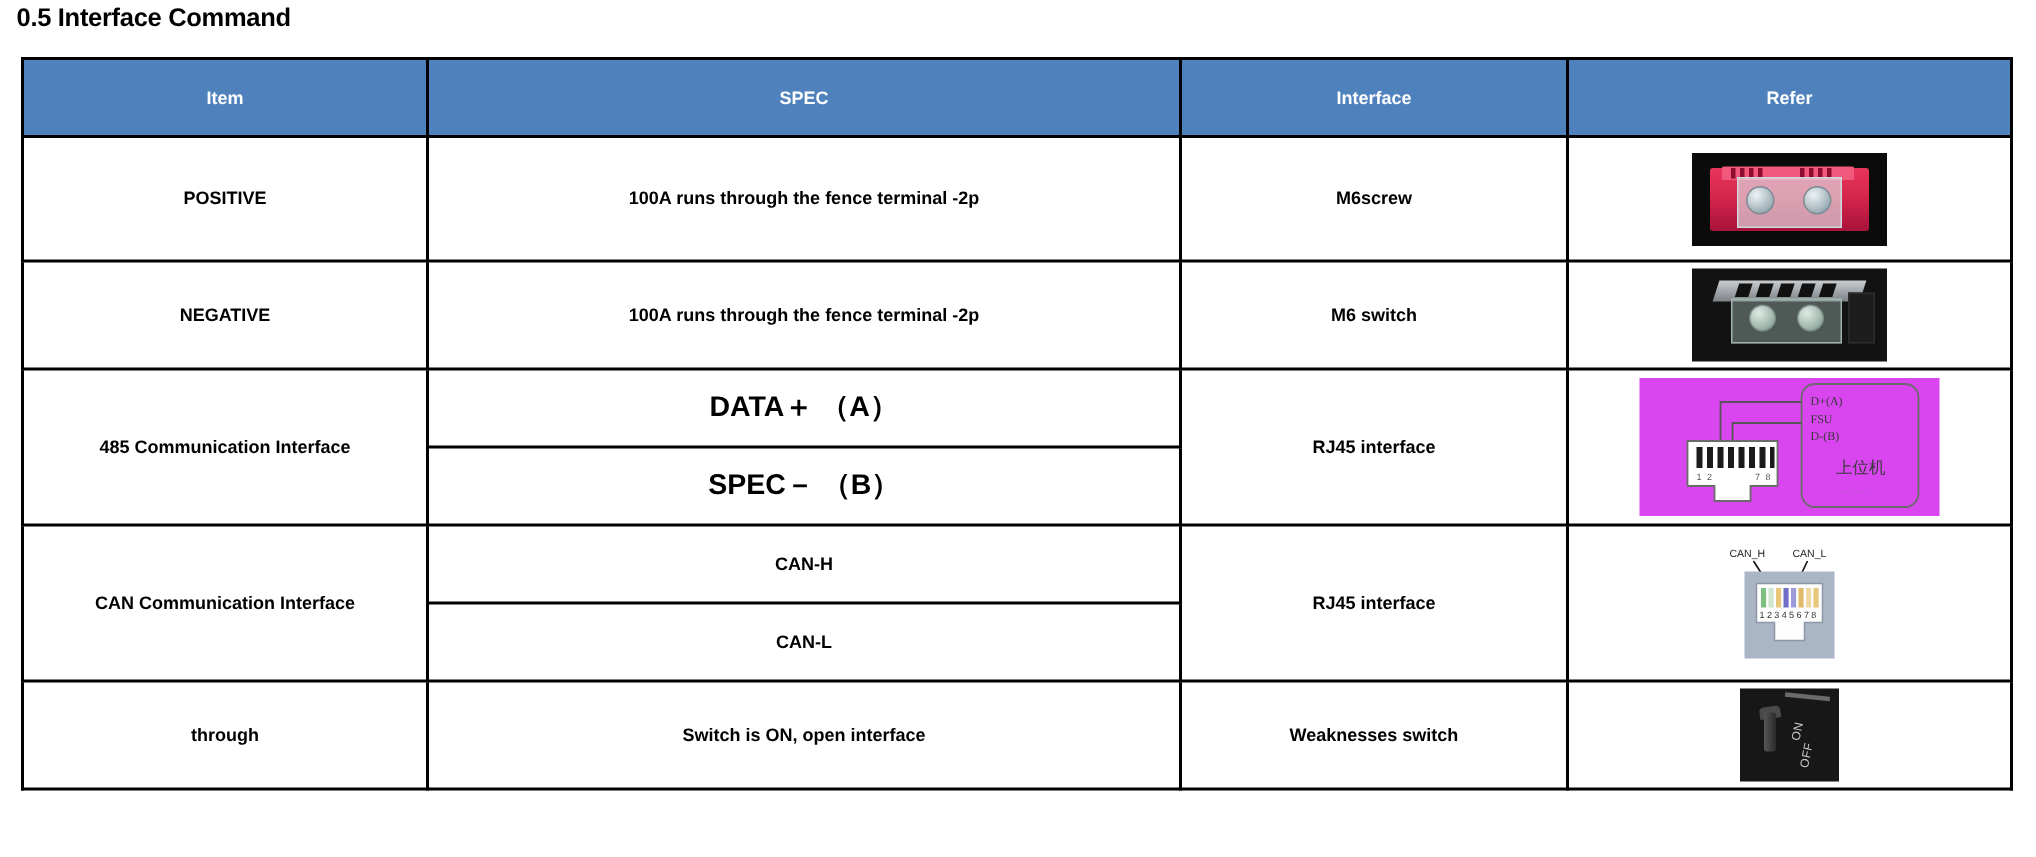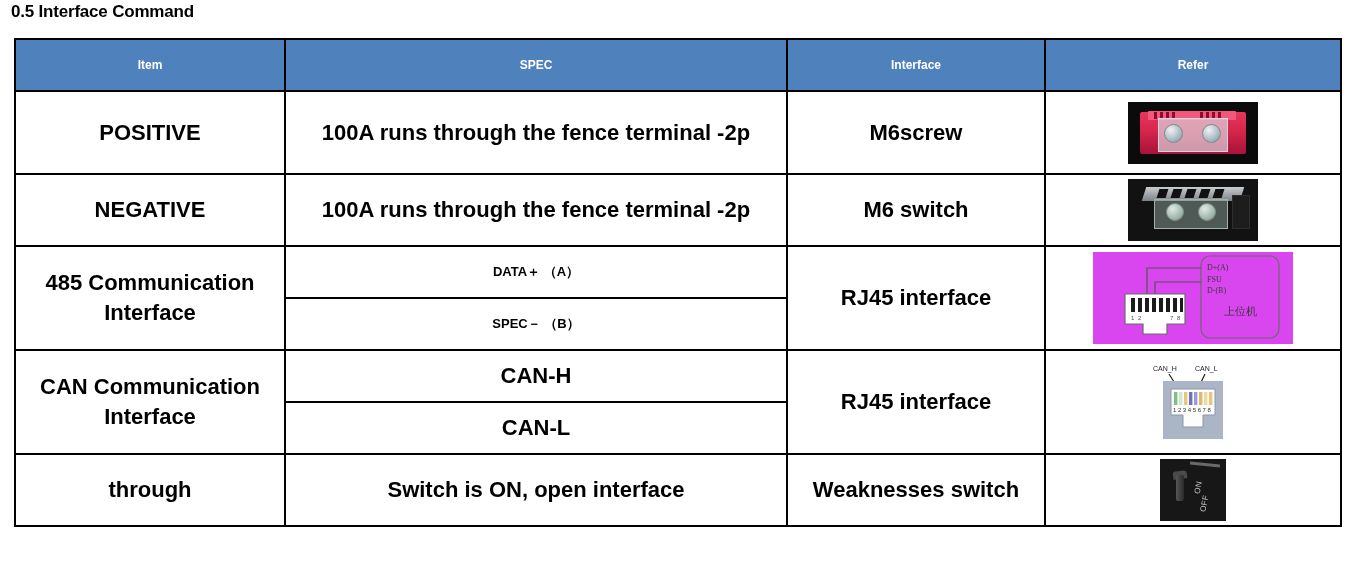--- a/index.html
+++ b/index.html
@@ -54,29 +54,29 @@
     background: #4F81BD;
     color: #ffffff;
     font-size: 12px;
     font-weight: bold;
     height: 50px;
     line-height: 50px;
     margin-left: 20px;
   }
 
   td.cell {
-    font-size: 22px;
+    font-size: 12px;
     font-weight: bold;
     line-height: 1.25;
     padding: 4px 6px;
   }
   td.cell.tall   { height: 81px; }
   td.cell.medium { height: 70px; }
   td.cell.half   { height: 50px; }
-  td.cell.sub    { font-size: 13px; }
+  td.cell.sub    { font-size: 19px; }
   td.cell.two-line { line-height: 1.35; }
 
   td.refer-cell {
     padding: 4px;
   }
 
   
   .art {
     display: block;
     margin: 0 auto;

